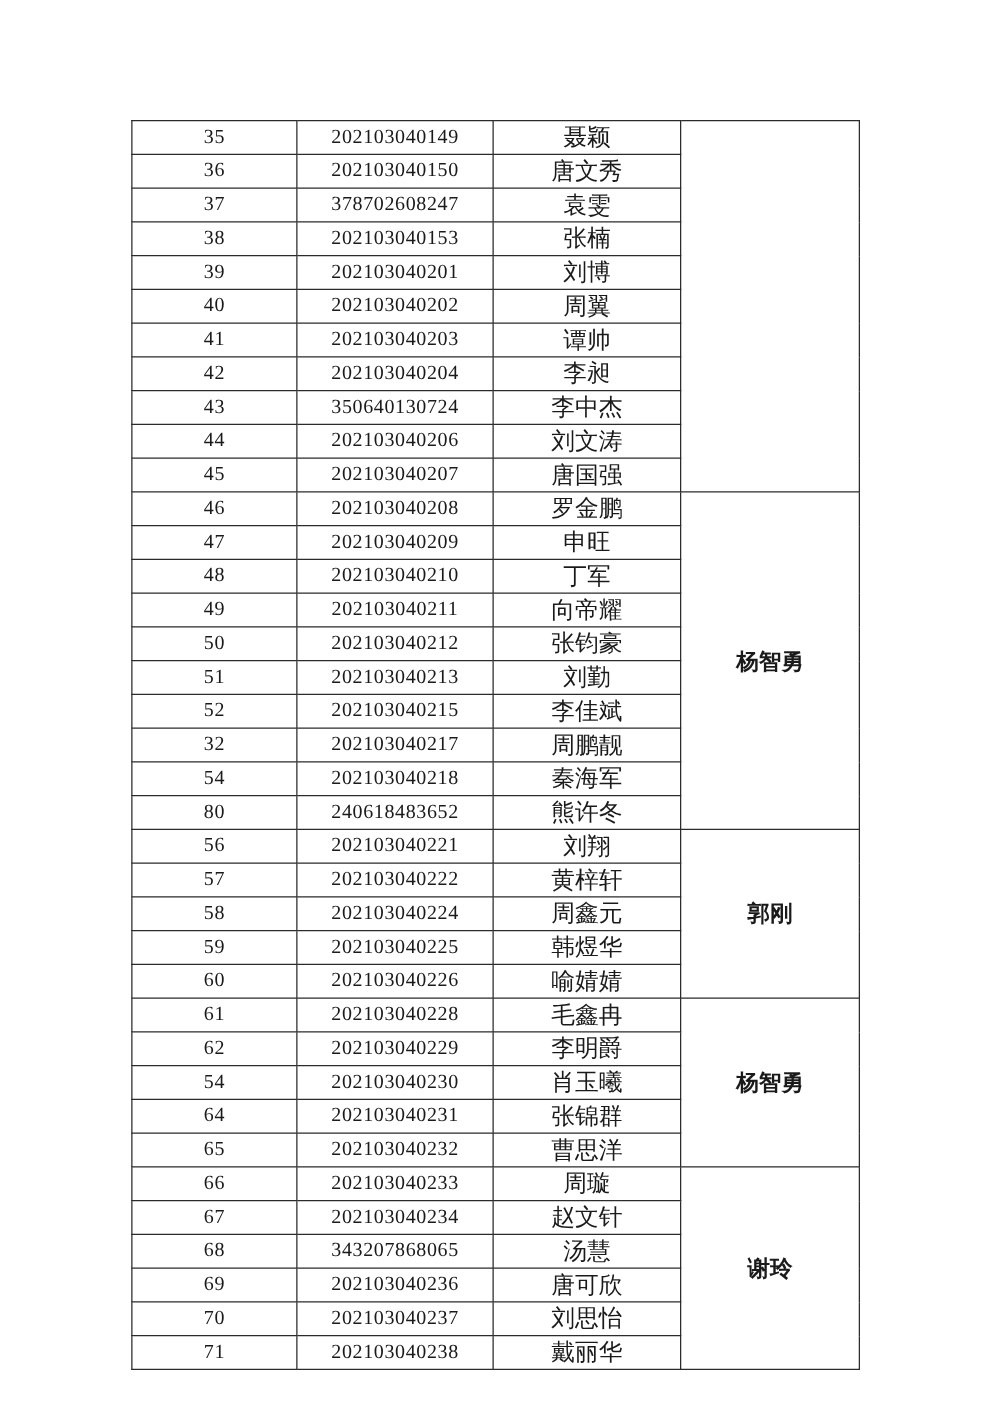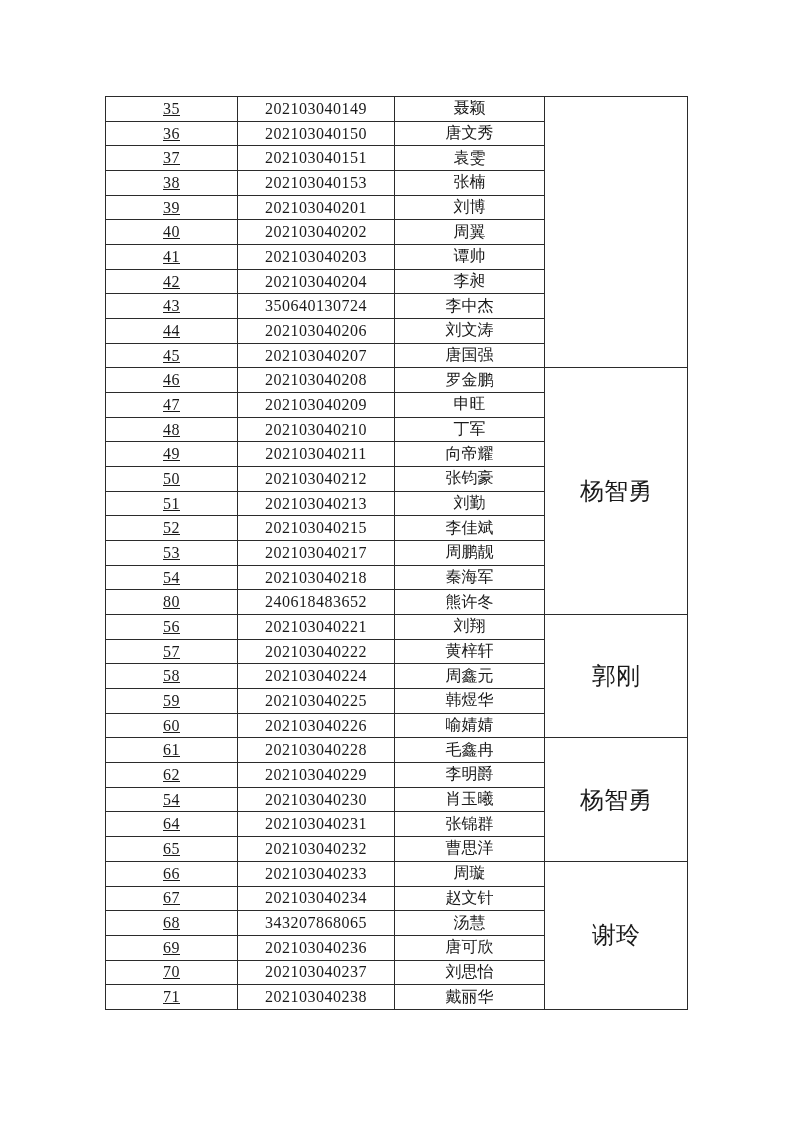--- a/index.html
+++ b/index.html
@@ -36,31 +36,31 @@
     padding: 0;
     overflow: hidden;
     white-space: nowrap;
   }
   table.roster tr {
     height: 24.68px;
   }
   td.cell-no {
     font-size: 16px;
     letter-spacing: 0.5px;
-    text-decoration: underline;
   }
   td.cell-id {
     font-size: 16px;
     letter-spacing: 0.5px;
   }
   td.cell-name {
-    font-size: 16px;
+    font-size: 19px;
   }
   td.cell-supervisor {
-    font-size: 24px;
+    font-size: 18px;
+    font-weight: bold;
   }
 </style>
 </head>
 <body>
 
 <div class="page">
   <table class="roster">
     <colgroup>
         <col style="width: 132px;">
         <col style="width: 157px;">
@@ -74,21 +74,21 @@
           <td class="cell-name">聂颖</td>
           <td class="cell-supervisor" rowspan="11"></td>
         </tr>
         <tr>
           <td class="cell-no">36</td>
           <td class="cell-id">202103040150</td>
           <td class="cell-name">唐文秀</td>
         </tr>
         <tr>
           <td class="cell-no">37</td>
-          <td class="cell-id">202103040151</td>
+          <td class="cell-id">378702608247</td>
           <td class="cell-name">袁雯</td>
         </tr>
         <tr>
           <td class="cell-no">38</td>
           <td class="cell-id">202103040153</td>
           <td class="cell-name">张楠</td>
         </tr>
         <tr>
           <td class="cell-no">39</td>
           <td class="cell-id">202103040201</td>
@@ -154,21 +154,21 @@
           <td class="cell-no">51</td>
           <td class="cell-id">202103040213</td>
           <td class="cell-name">刘勤</td>
         </tr>
         <tr>
           <td class="cell-no">52</td>
           <td class="cell-id">202103040215</td>
           <td class="cell-name">李佳斌</td>
         </tr>
         <tr>
-          <td class="cell-no">53</td>
+          <td class="cell-no">32</td>
           <td class="cell-id">202103040217</td>
           <td class="cell-name">周鹏靓</td>
         </tr>
         <tr>
           <td class="cell-no">54</td>
           <td class="cell-id">202103040218</td>
           <td class="cell-name">秦海军</td>
         </tr>
         <tr>
           <td class="cell-no">80</td>

